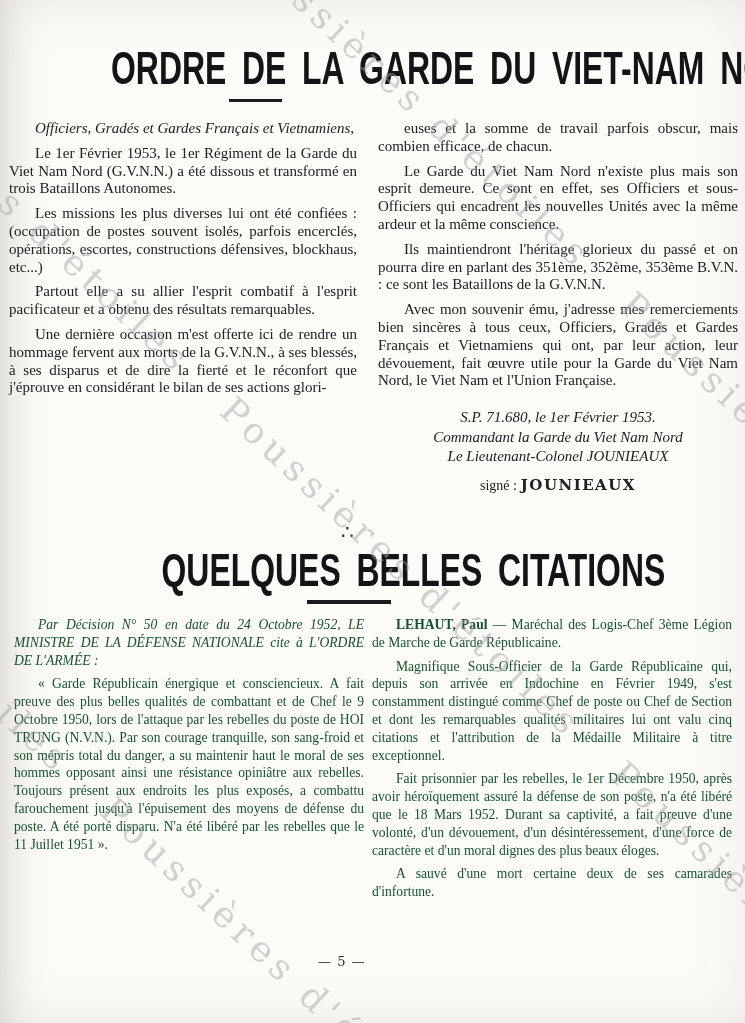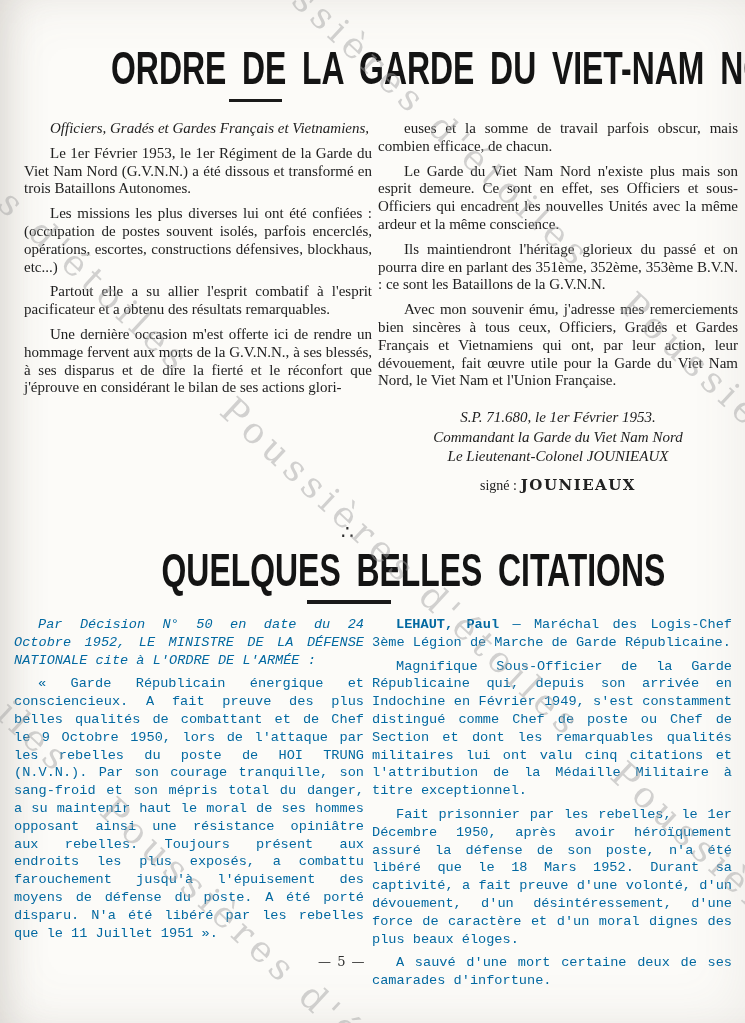--- a/index.html
+++ b/index.html
@@ -32,39 +32,39 @@
     font-family:"Liberation Sans",sans-serif;
     font-weight:700;font-size:42px;line-height:46px;
     color:#141414;word-spacing:9px;
   }
   .rule{position:absolute;background:#1a1a1a;}
   .rule1{left:229px;top:99px;width:53px;height:3px;}
   .rule2{left:307px;top:600px;width:84px;height:4px;}
 
   
   .col{position:absolute;}
-  .a1-left {left:24px; top:120px;width:348px;}
+  .a1-left {left:9px; top:120px;width:348px;}
   .a1-right{left:378px;top:120px;width:360px;}
   .cit-left {left:14px; top:616px;width:350px;}
   .cit-right{left:372px;top:616px;width:360px;}
 
   .col p{
     margin:0 0 7px 0;
     text-indent:26px;
     text-align:justify;
     font-size:15px;line-height:17.8px;
     color:#212121;
   }
   .salutation{font-style:italic;}
 
   
   .cit-left p,.cit-right p{
-    font-family:Liberation Mono, monospace;
+    font-family:Liberation Serif, serif;
     font-size:13.6px;line-height:17.8px;
-    text-indent:24px;margin-bottom:6px;color:#0369a1;
+    text-indent:24px;margin-bottom:6px;color:#14532d;
   }
   .intro{font-style:italic;}
   .bold{font-weight:700;}
 
   
   .sig{margin-top:18px;}
   .sig p{
     text-indent:0;text-align:center;
     font-style:italic;font-size:15px;line-height:19.5px;margin:0;
   }

